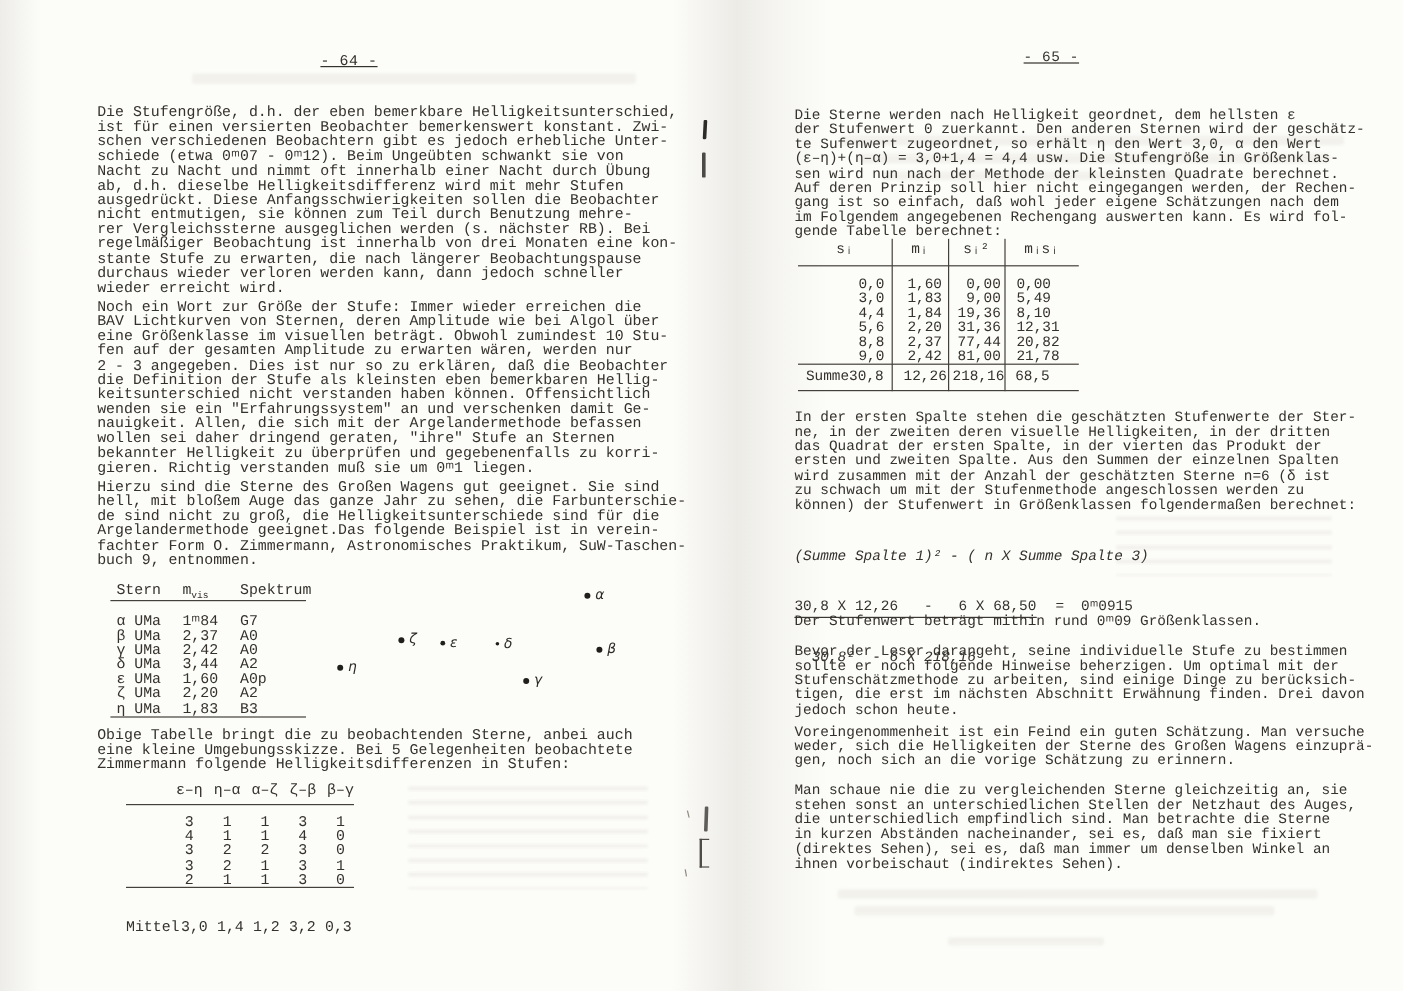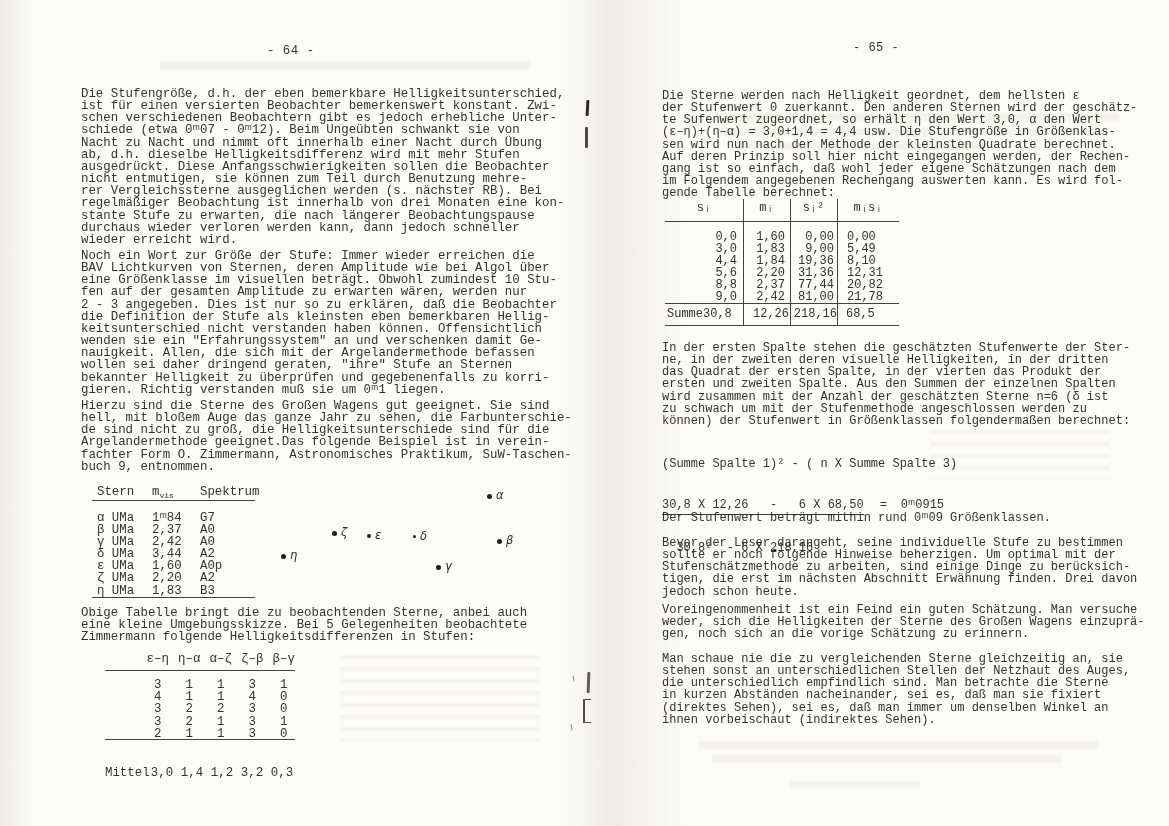--- a/index.html
+++ b/index.html
@@ -19,21 +19,21 @@
   .ghost-lines{opacity:.5;filter:blur(1px);
     background:repeating-linear-gradient(180deg,rgba(205,202,192,.35) 0 4px,rgba(205,202,192,0) 4px 12px);}
   .ink{background:#2d2b28;border-radius:1px;}
   .bracket{border-left:2px solid #4f4c46;border-top:1px solid #4f4c46;border-bottom:1px solid #4f4c46;}
   .tick{border-left:1px solid #8d8a80;}
 
   
   .para{white-space:pre;line-height:12.15px;}
   .pg64{font-size:12.4px;}
   .pg65{font-size:12px;}
-  .pagenum{letter-spacing:.5px;}
+  .pagenum{letter-spacing:.5px;text-decoration:underline;}
 
   .rule{background:#44413a;height:1px;}
 
   
   #star-table{left:67px;top:485px;width:170px;margin-left:25px;}
   .st-row{display:grid;grid-template-columns:60px 48px 62px;height:12.1px;font-size:12.4px;}
   .st-row .c1{padding-left:5px;}
   sub.small{font-size:8px;vertical-align:-3px;letter-spacing:0;}
 
   
@@ -51,29 +51,29 @@
   
   #calc-table{left:665px;top:199px;width:234px;height:128px;font-size:12px;}
   .vbar{position:absolute;top:0;width:1px;height:127px;background:#44413a;}
   .crow{display:grid;grid-template-columns:78px 47px 47px 62px;height:12.1px;}
   .crow .r{text-align:right;}
   .crow .c1{padding-right:6px;}
   .crow .c2{padding-right:5px;}
   .crow .c3{padding-right:3px;}
   .crow .c4{padding-left:10px;text-align:left;}
   #calc-head .h{text-align:center;padding:0;}
-  #calc-sum .c1{display:flex;justify-content:flex-start;padding-left:2px;padding-right:2px;}
+  #calc-sum .c1{display:flex;justify-content:center;padding-left:2px;padding-right:2px;}
   #calc-sum .c2{padding-right:1px;}
   #calc-sum .c3{padding-right:0;}
   #calc-sum .c4{padding-left:9px;}
 
   
   .formula{font-size:12px;line-height:12.1px;white-space:pre;}
   .formula .num{display:inline-block;border-bottom:1.2px solid #3c3933;padding-bottom:3px;white-space:pre;}
-  .formula .den{margin-top:3px;white-space:pre;}
+  .formula .den{margin-top:3px;white-space:pre;font-style:italic;}
   .formula .eq{margin-left:16px;}
   .formula .res{margin-left:14px;}
 </style>
 </head>
 <body>
 
 <div class="abs" id="left-edge-shadow"></div>
 <div class="abs" id="gutter-shadow"></div>
 
 <div class="abs ghost" style="left:160px;top:61px;width:370px;height:9px"></div>

